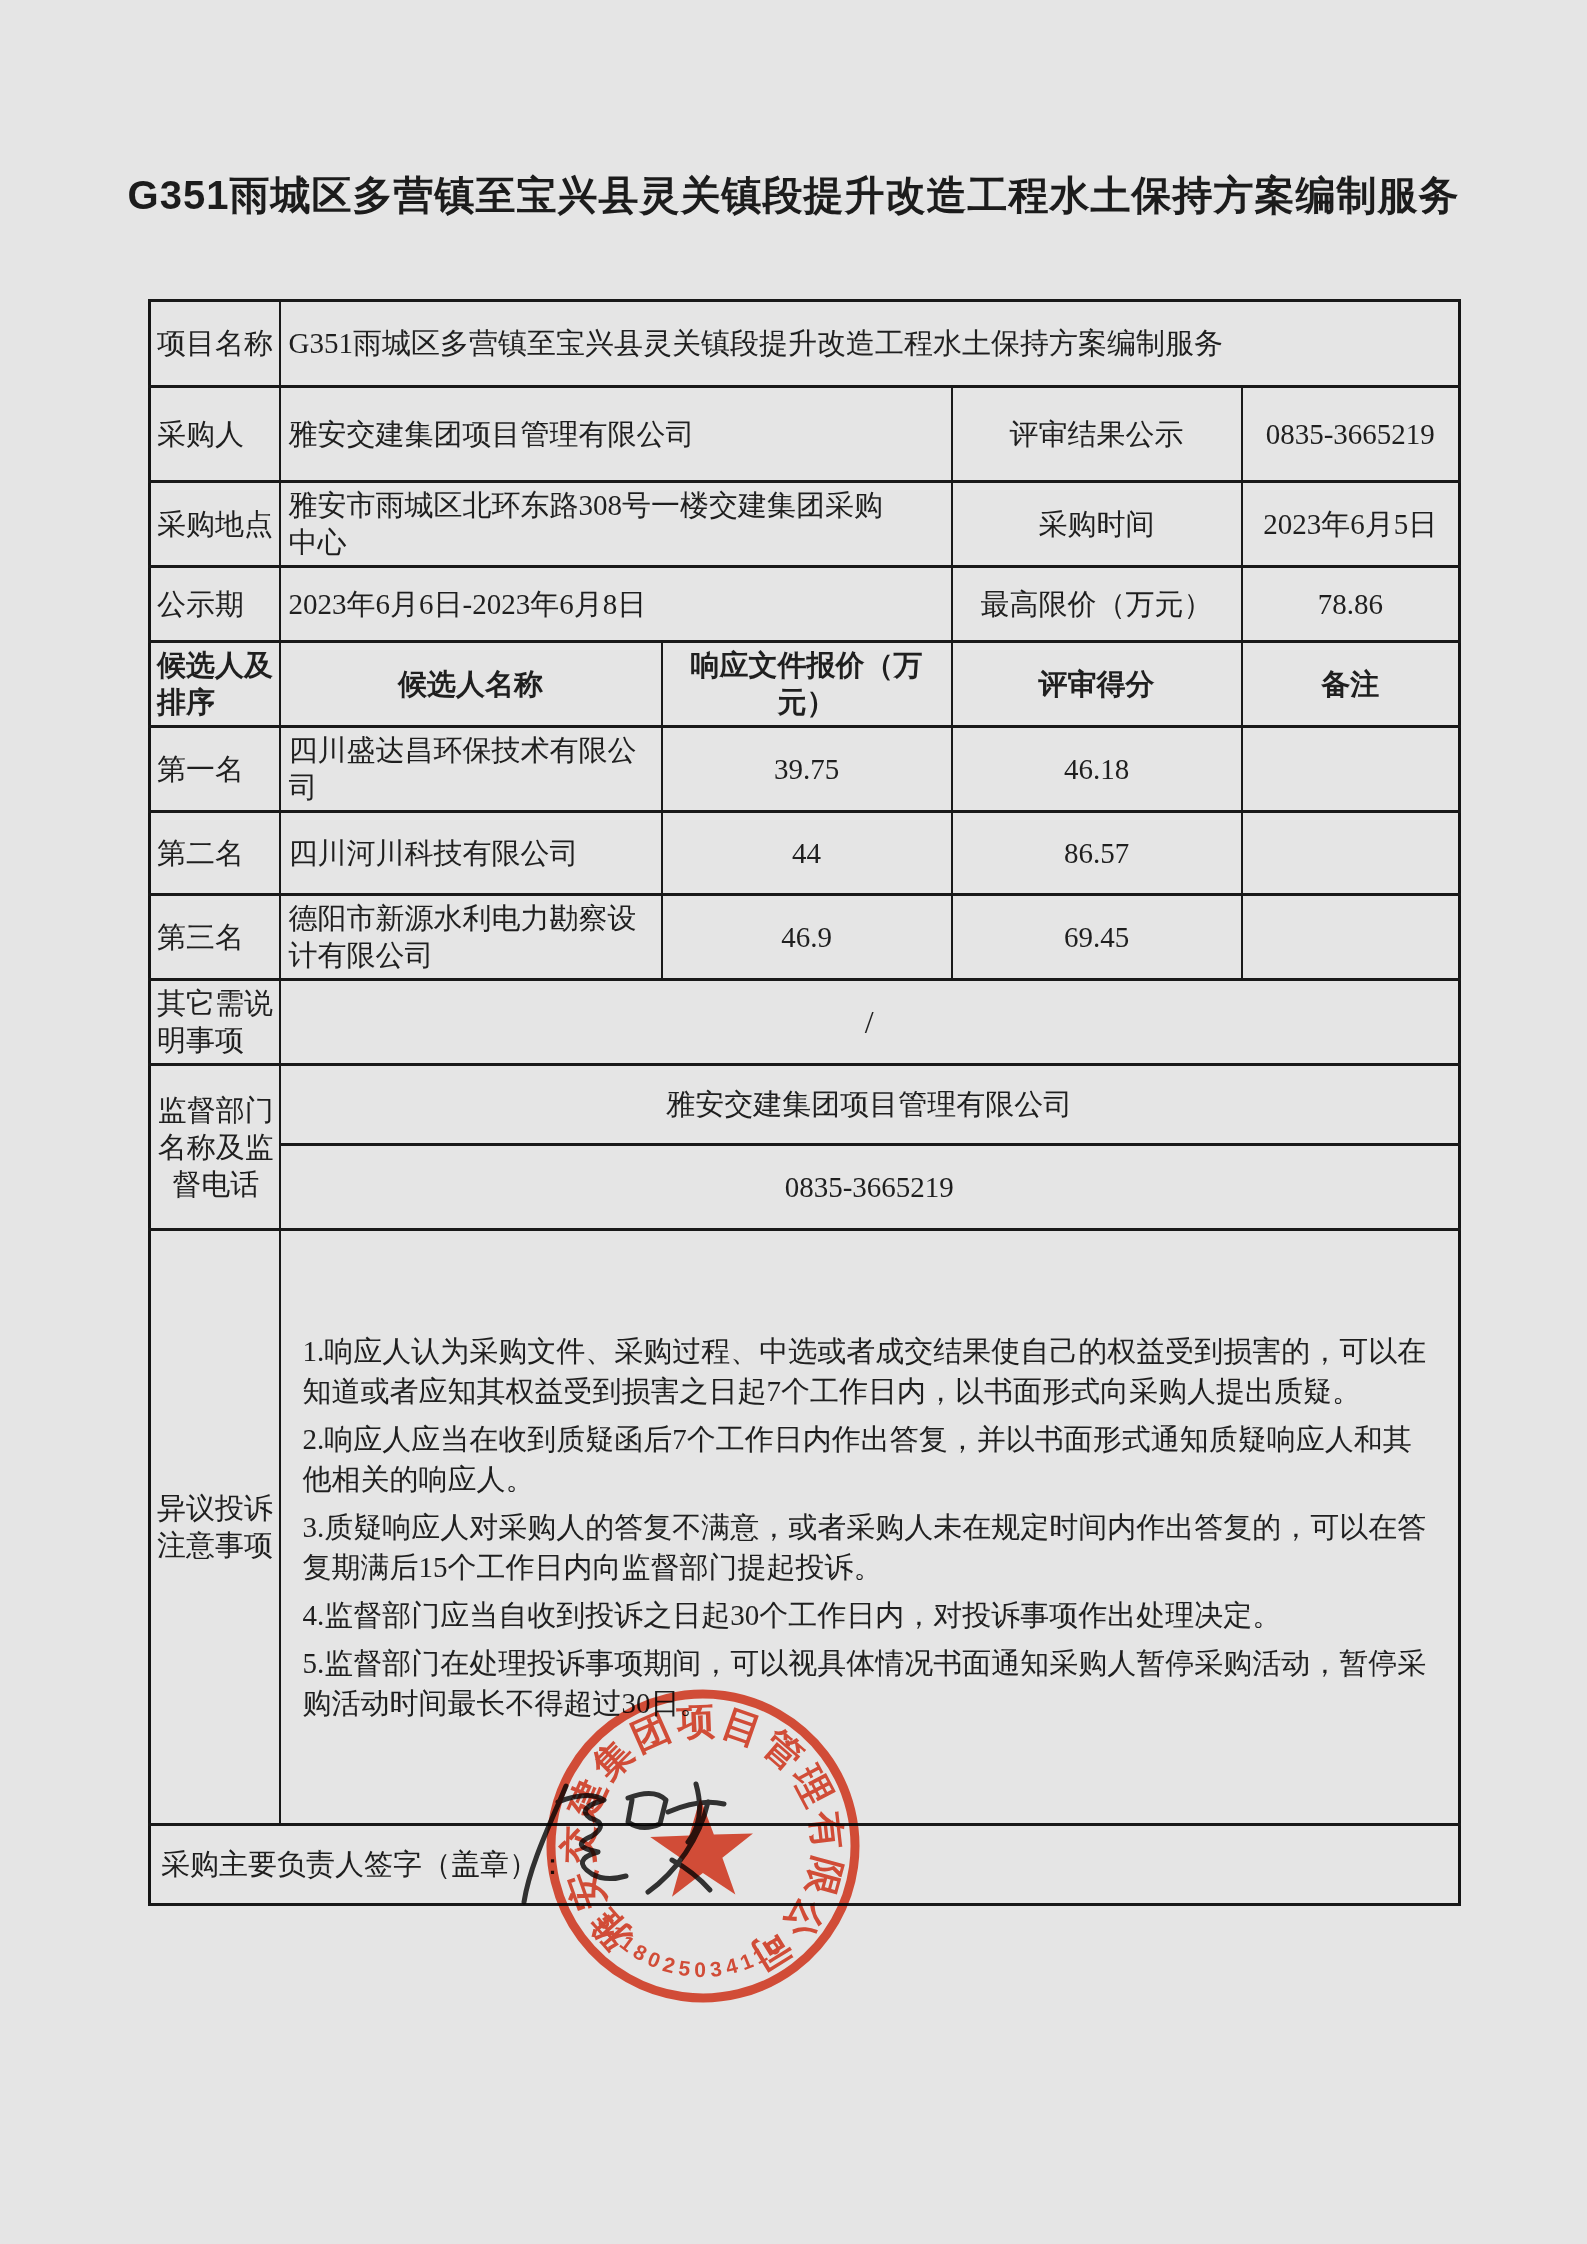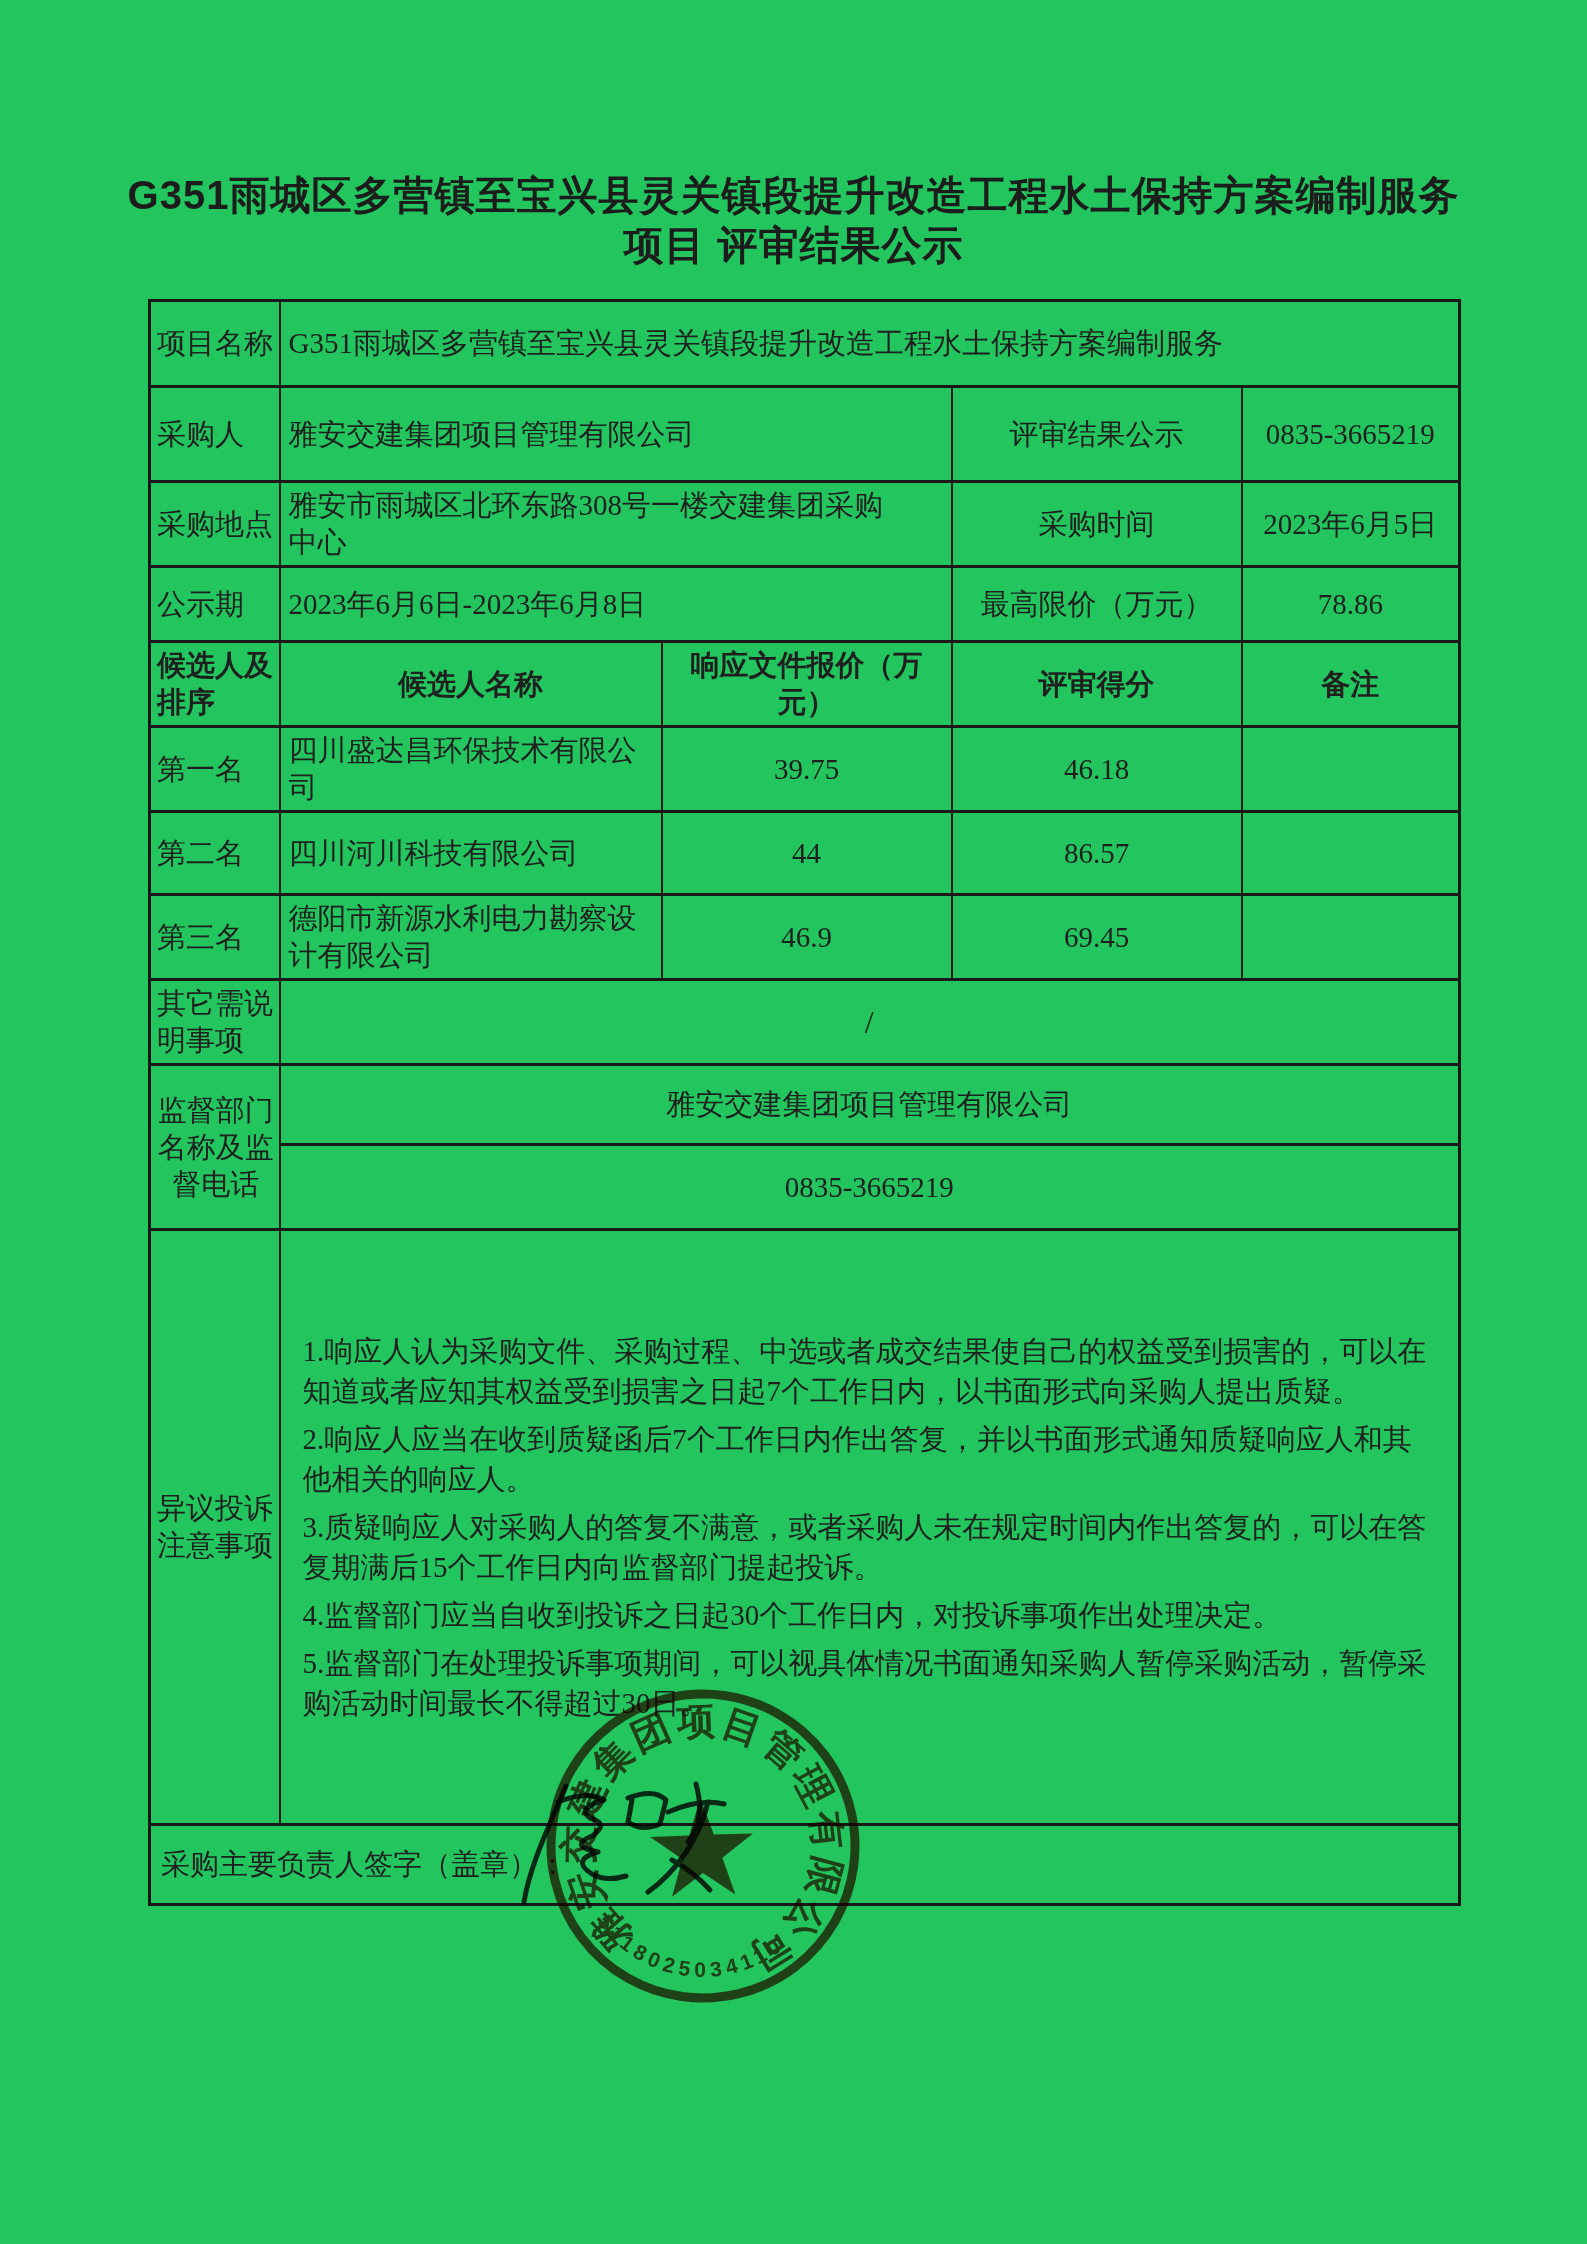--- a/index.html
+++ b/index.html
@@ -1,17 +1,17 @@
 <!DOCTYPE html>
 <html><head>
 <meta charset="utf-8">
 <style>
   html,body{margin:0;padding:0;background:#fff;}
   #page{
-    position:relative;width:1587px;height:2244px;background:#22c55e;overflow:hidden;
+    position:relative;width:1587px;height:2244px;background:#e5e5e5;overflow:hidden;
     font-family:"Liberation Serif","DejaVu Serif",serif;color:#202020;
   }
   .title{
     position:absolute;top:170px;left:0;width:100%;text-align:center;
     font-family:"Liberation Sans","DejaVu Sans",sans-serif;font-weight:bold;
     font-size:40px;line-height:50px;color:#1c1c1c;letter-spacing:1px;
   }
   table.result{
     position:absolute;left:148px;top:299px;width:1310px;
     border-collapse:collapse;table-layout:fixed;
@@ -45,21 +45,20 @@
   }
   .seal-text{font-family:"Liberation Sans","DejaVu Sans",sans-serif;}
 </style>
 </head>
 <body>
 
 <div id="page">
 
   <div class="title">
     <div>G351雨城区多营镇至宝兴县灵关镇段提升改造工程水土保持方案编制服务</div>
-    <div>项目 评审结果公示</div>
   </div>
 
   <table class="result">
     <colgroup>
       <col style="width:130px">
         <col style="width:382px">
         <col style="width:290px">
       <col style="width:290px">
         <col style="width:218px">
     </colgroup>

